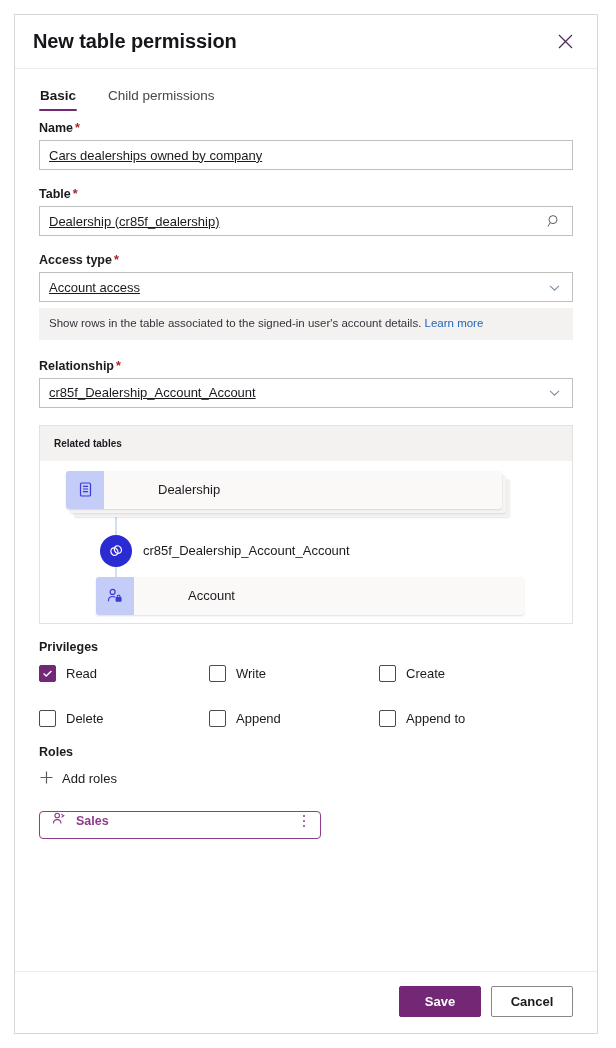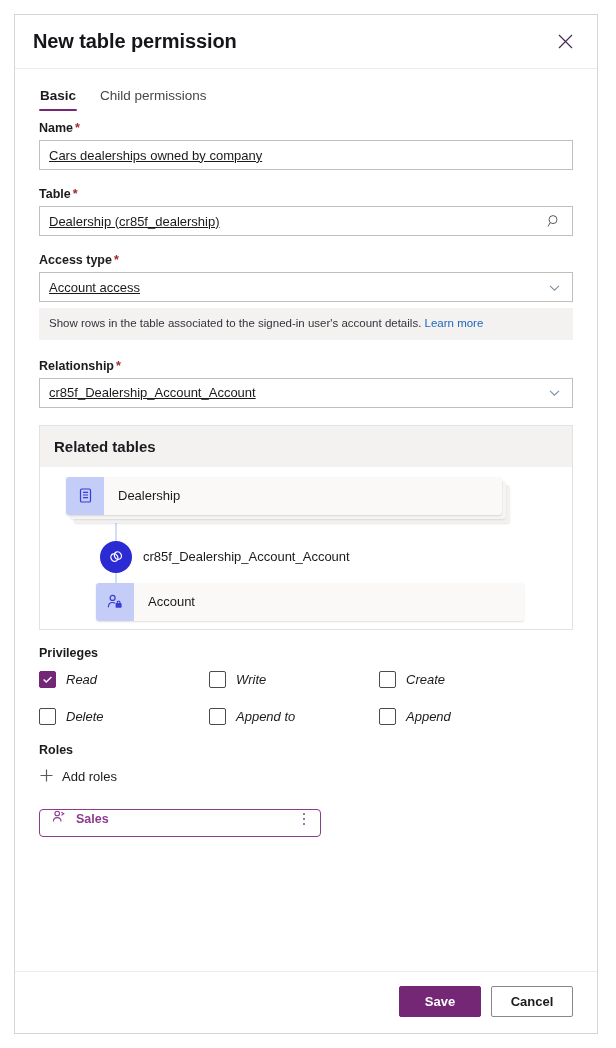--- a/index.html
+++ b/index.html
@@ -43,21 +43,21 @@
     cursor: pointer;
     background: none; border: none; padding: 0;
   }
   .close-btn svg { display: block; }
 
   
   .tabs {
     flex: 0 0 auto;
     display: flex;
     align-items: flex-end;
-    gap: 22px;
+    gap: 30px;
     padding: 14px 24px 0 24px;
     height: 42px;
   }
   .tab {
     position: relative;
     font-size: 13.5px;
     color: #46464b;
     padding: 0 1px 8px 1px;
     cursor: pointer;
     white-space: nowrap;
@@ -125,21 +125,21 @@
   .hint a { color: #2266bb; text-decoration: none; cursor: pointer; }
 
   
   .related-panel {
     border: 1px solid #e2e2e2;
     margin-bottom: 16px;
   }
   .related-head {
     background: #f3f2f1;
     padding: 12px 14px;
-    font-size: 15px;
+    font-size: 10px;
     font-weight: 600;
     color: #1b1b1f;
   }
   .diagram {
     position: relative;
     background: #ffffff;
     padding: 16px 0 18px 0;
     height: 162px;
   }
   
@@ -158,20 +158,21 @@
     height: 38px;
   }
   .node-card {
     position: relative;
     display: flex;
     align-items: center;
     height: 38px;
     background: #faf9f8;
     border-radius: 3px;
     box-shadow: 0 1px 2px rgba(0,0,0,0.13);
+    gap: 40px;
   }
   .node-icon {
     flex: 0 0 auto;
     width: 38px; height: 38px;
     background: #c3cdf7;
     border-radius: 3px 0 0 3px;
     display: flex; align-items: center; justify-content: center;
   }
   .node-label {
     font-size: 13px;
@@ -219,23 +220,22 @@
   
   .section-label {
     font-size: 12.5px;
     font-weight: 600;
     color: #1b1b1f;
     margin: 0 0 11px 0;
   }
   .priv-grid {
     display: grid;
     grid-template-columns: 170px 170px 1fr;
-    row-gap: 20px;
+    row-gap: 28px;
     margin-bottom: 18px;
-    font-style: italic;
   }
   .priv {
     display: flex;
     align-items: center;
     gap: 10px;
     cursor: pointer;
   }
   .box {
     width: 17px; height: 17px;
     border: 1px solid #4a4a4f;
@@ -467,26 +467,26 @@
         <span class="priv-text">Create</span>
       </div>
 
       <div class="priv">
         <span class="box"></span>
         <span class="priv-text">Delete</span>
       </div>
 
       <div class="priv">
         <span class="box"></span>
-        <span class="priv-text">Append to</span>
+        <span class="priv-text">Append</span>
       </div>
 
       <div class="priv">
         <span class="box"></span>
-        <span class="priv-text">Append</span>
+        <span class="priv-text">Append to</span>
       </div>
 
     </div>
 
     
     <div class="section-label">Roles</div>
     <div class="add-roles">
       <span>
         <svg width="15" height="15" viewBox="0 0 15 15">
           <path d="M7.5 1.5v12 M1.5 7.5h12" stroke="#5a5a60" stroke-width="1.2"></path>

